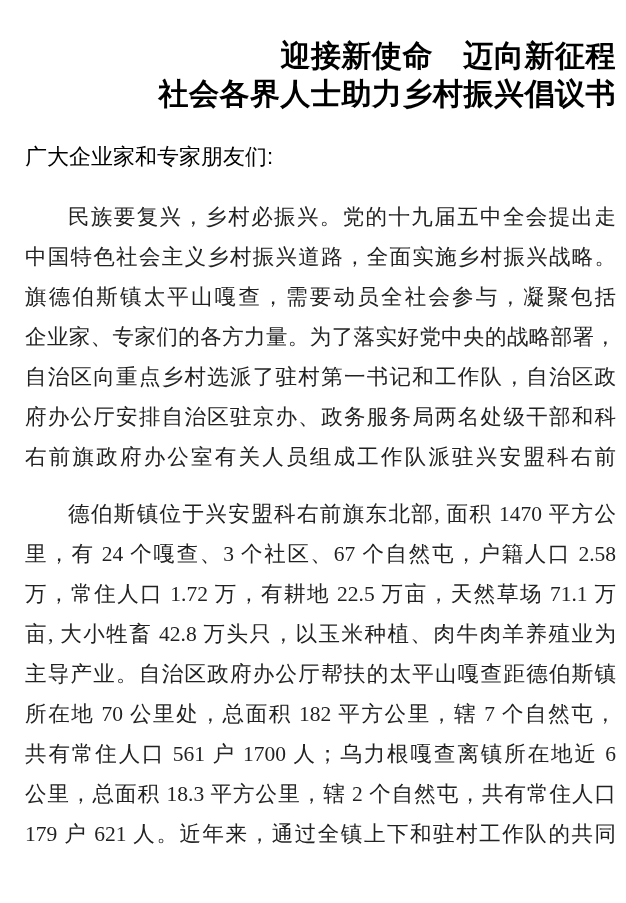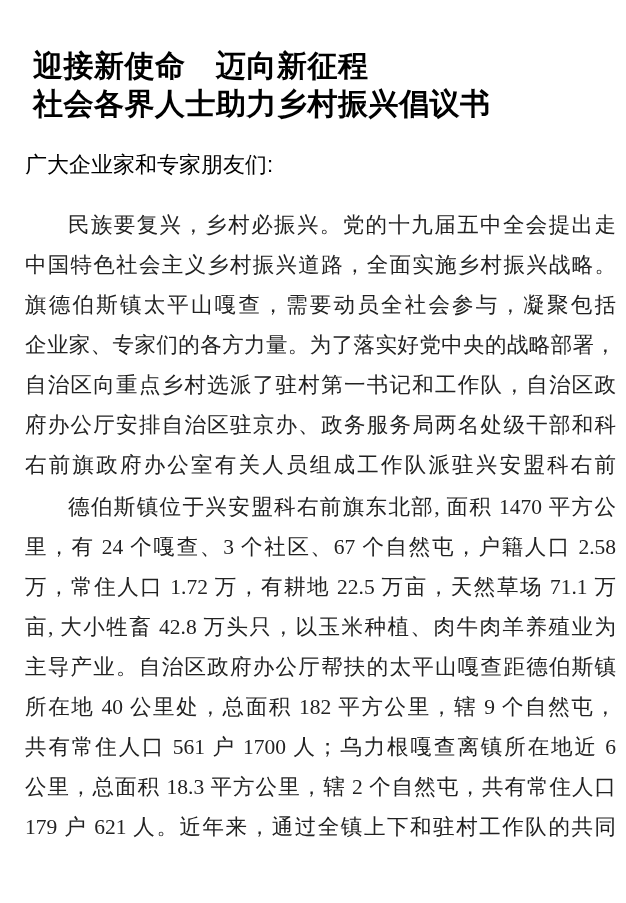--- a/index.html
+++ b/index.html
@@ -12,27 +12,28 @@
     font-family: "Liberation Sans", "DejaVu Sans", sans-serif;
   }
   .page {
     box-sizing: border-box;
     width: 626px;
     height: 903px;
     padding: 39px 10px 0 25px;
     background: var(--bg-color, #ffffff);
   }
   .title {
-    margin: 8px;
-    text-align: left;
+    margin: 0;
+    text-align: right;
     font-size: 30px;
     line-height: 38px;
     font-weight: 700;
     color: var(--title-color, #000000);
     letter-spacing: 0.5px;
+    font-family: Liberation Mono, monospace;
   }
   .title .title-line {
     display: block;
     white-space: nowrap;
   }
   .salutation {
     margin: 22px 0 0 0;
     font-size: 22px;
     line-height: 40px;
     font-weight: 400;
@@ -43,21 +44,21 @@
   }
   .para {
     margin: 0;
     font-size: 21.5px;
     line-height: 40px;
     color: var(--body-color, #222222);
     font-weight: 400;
     font-family: Liberation Serif, serif;
   }
   .para + .para {
-    margin-top: 2px;
+    margin-top: 17px;
   }
   .line {
     text-align: justify;
     text-align-last: justify;
     overflow: hidden;
     white-space: normal;
   }
   .line.indent {
     text-indent: 2em;
   }
@@ -85,19 +86,19 @@
         <div class="line">自治区向重点乡村选派了驻村第一书记和工作队，自治区政</div>
         <div class="line">府办公厅安排自治区驻京办、政务服务局两名处级干部和科</div>
         <div class="line">右前旗政府办公室有关人员组成工作队派驻兴安盟科右前</div>
       </div>
       <div class="para">
         <div class="line indent">德伯斯镇位于兴安盟科右前旗东北部, 面积 1470 平方公</div>
         <div class="line">里，有 24 个嘎查、3 个社区、67 个自然屯，户籍人口 2.58</div>
         <div class="line">万，常住人口 1.72 万，有耕地 22.5 万亩，天然草场 71.1 万</div>
         <div class="line">亩, 大小牲畜 42.8 万头只，以玉米种植、肉牛肉羊养殖业为</div>
         <div class="line">主导产业。自治区政府办公厅帮扶的太平山嘎查距德伯斯镇</div>
-        <div class="line">所在地 40 公里处，总面积 182 平方公里，辖 9 个自然屯，</div>
+        <div class="line">所在地 70 公里处，总面积 182 平方公里，辖 7 个自然屯，</div>
         <div class="line">共有常住人口 561 户 1700 人；乌力根嘎查离镇所在地近 6</div>
         <div class="line">公里，总面积 18.3 平方公里，辖 2 个自然屯，共有常住人口</div>
         <div class="line">179 户 621 人。近年来，通过全镇上下和驻村工作队的共同</div>
       </div>
     </div>
 </div>
 
 </body></html>

